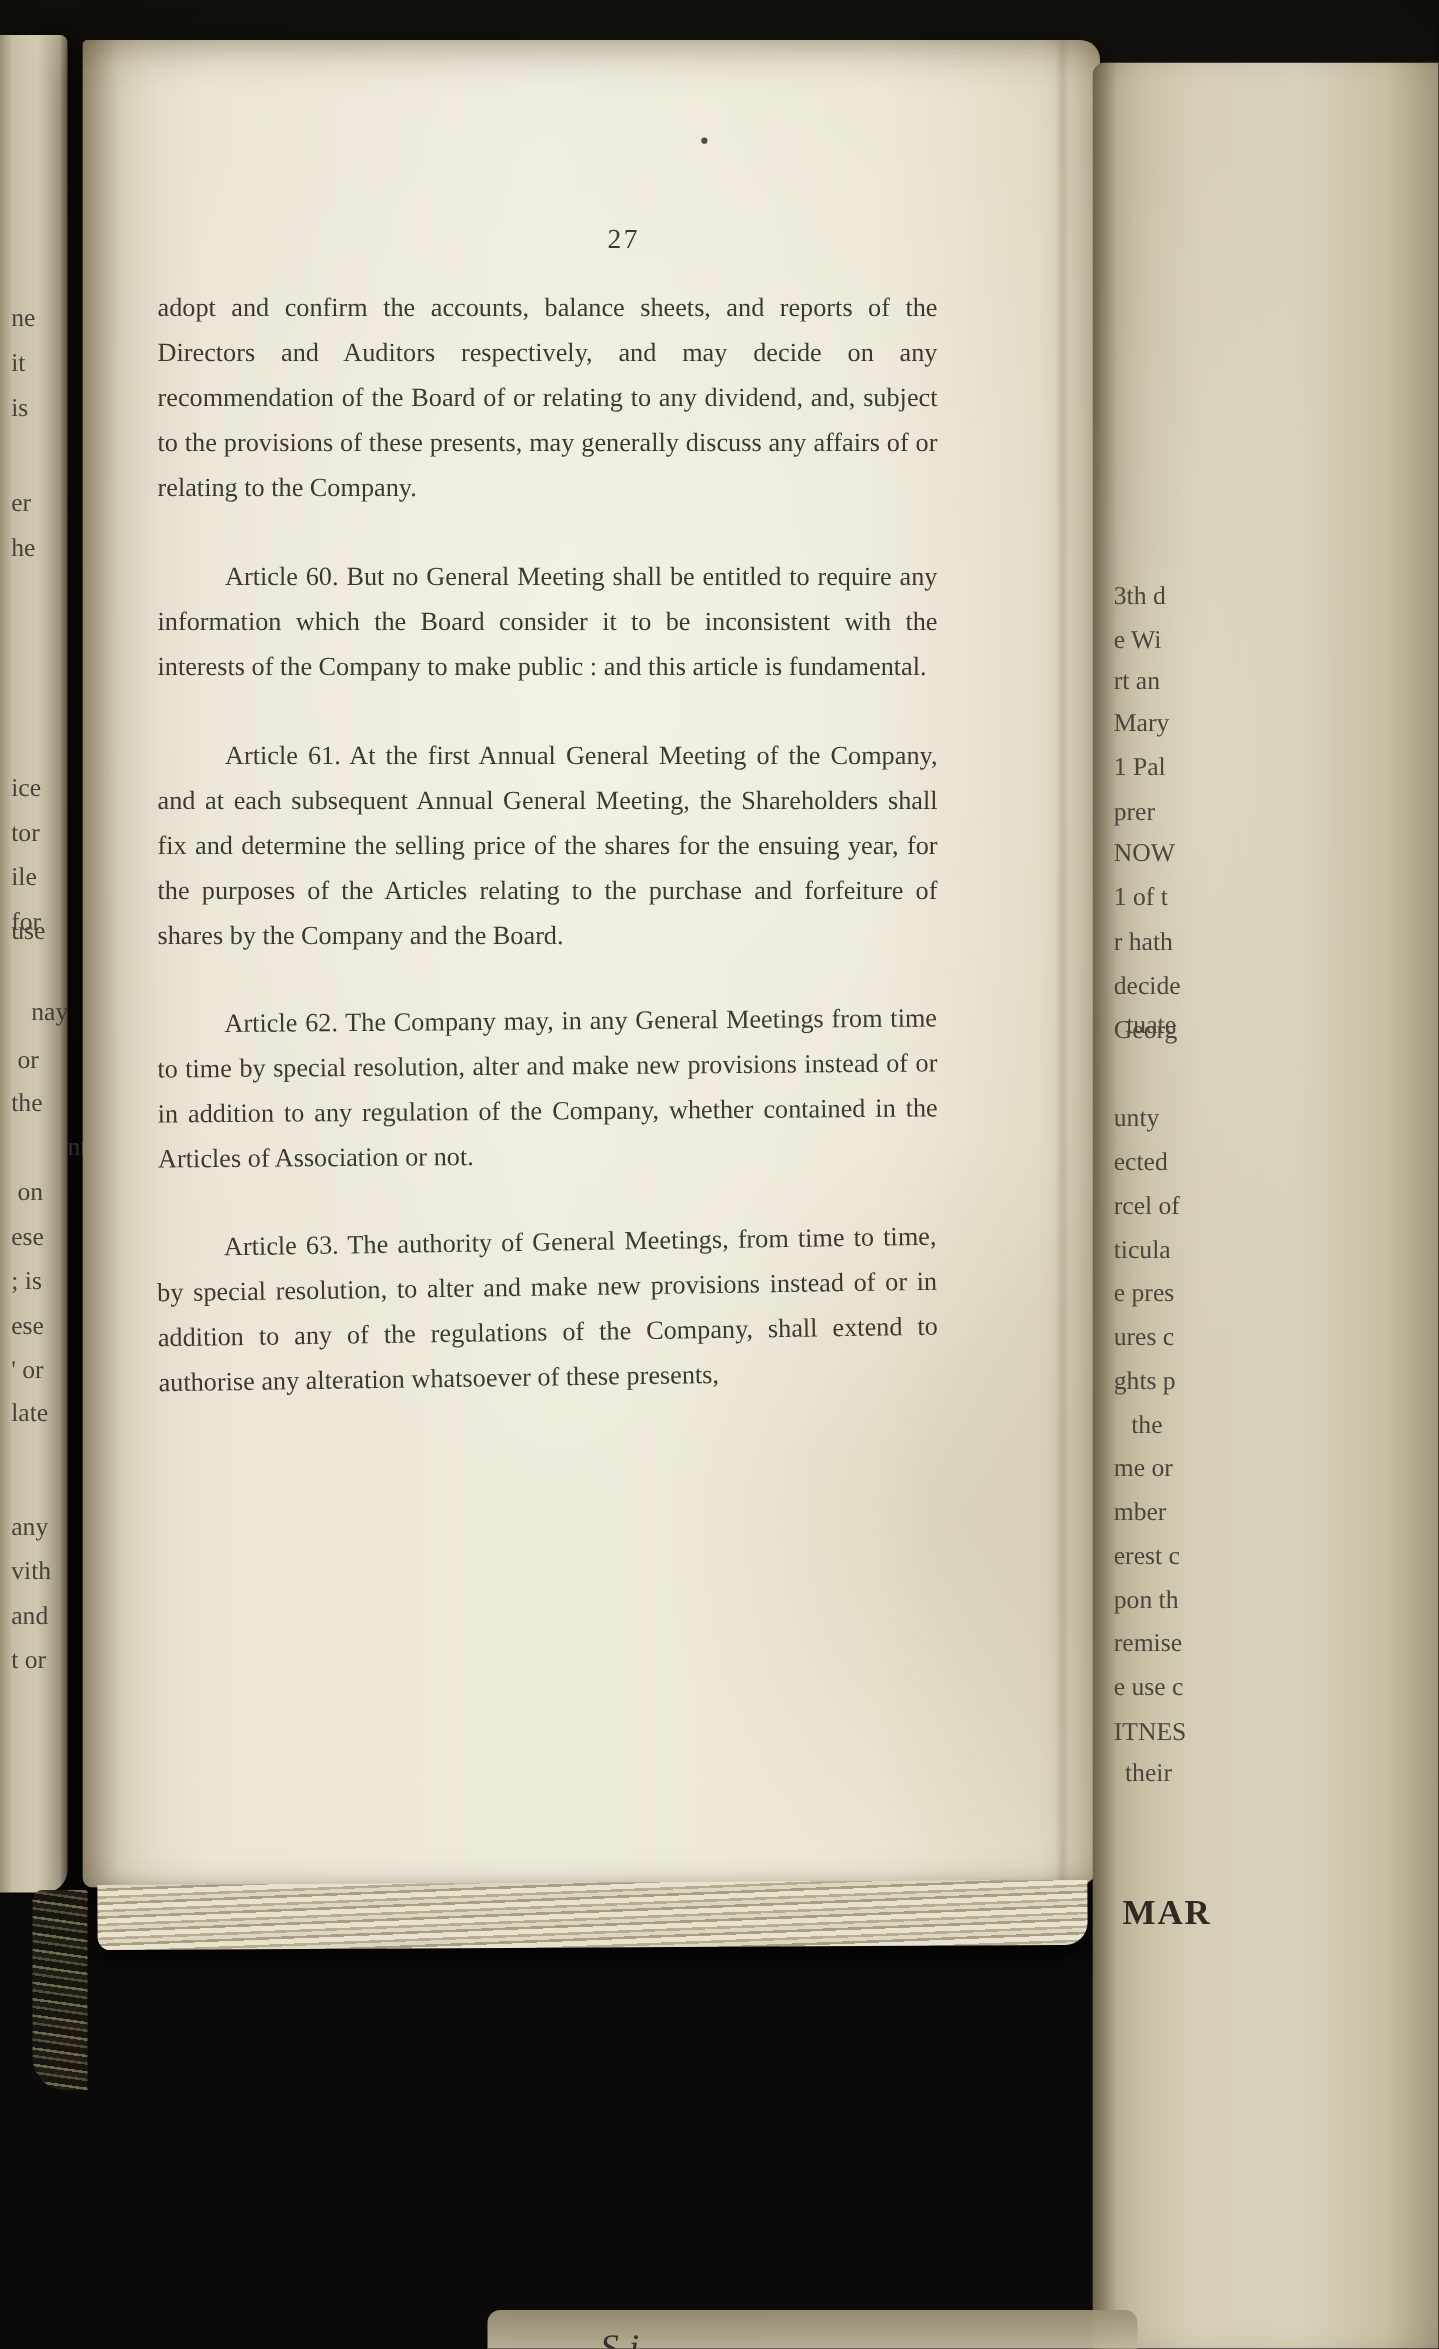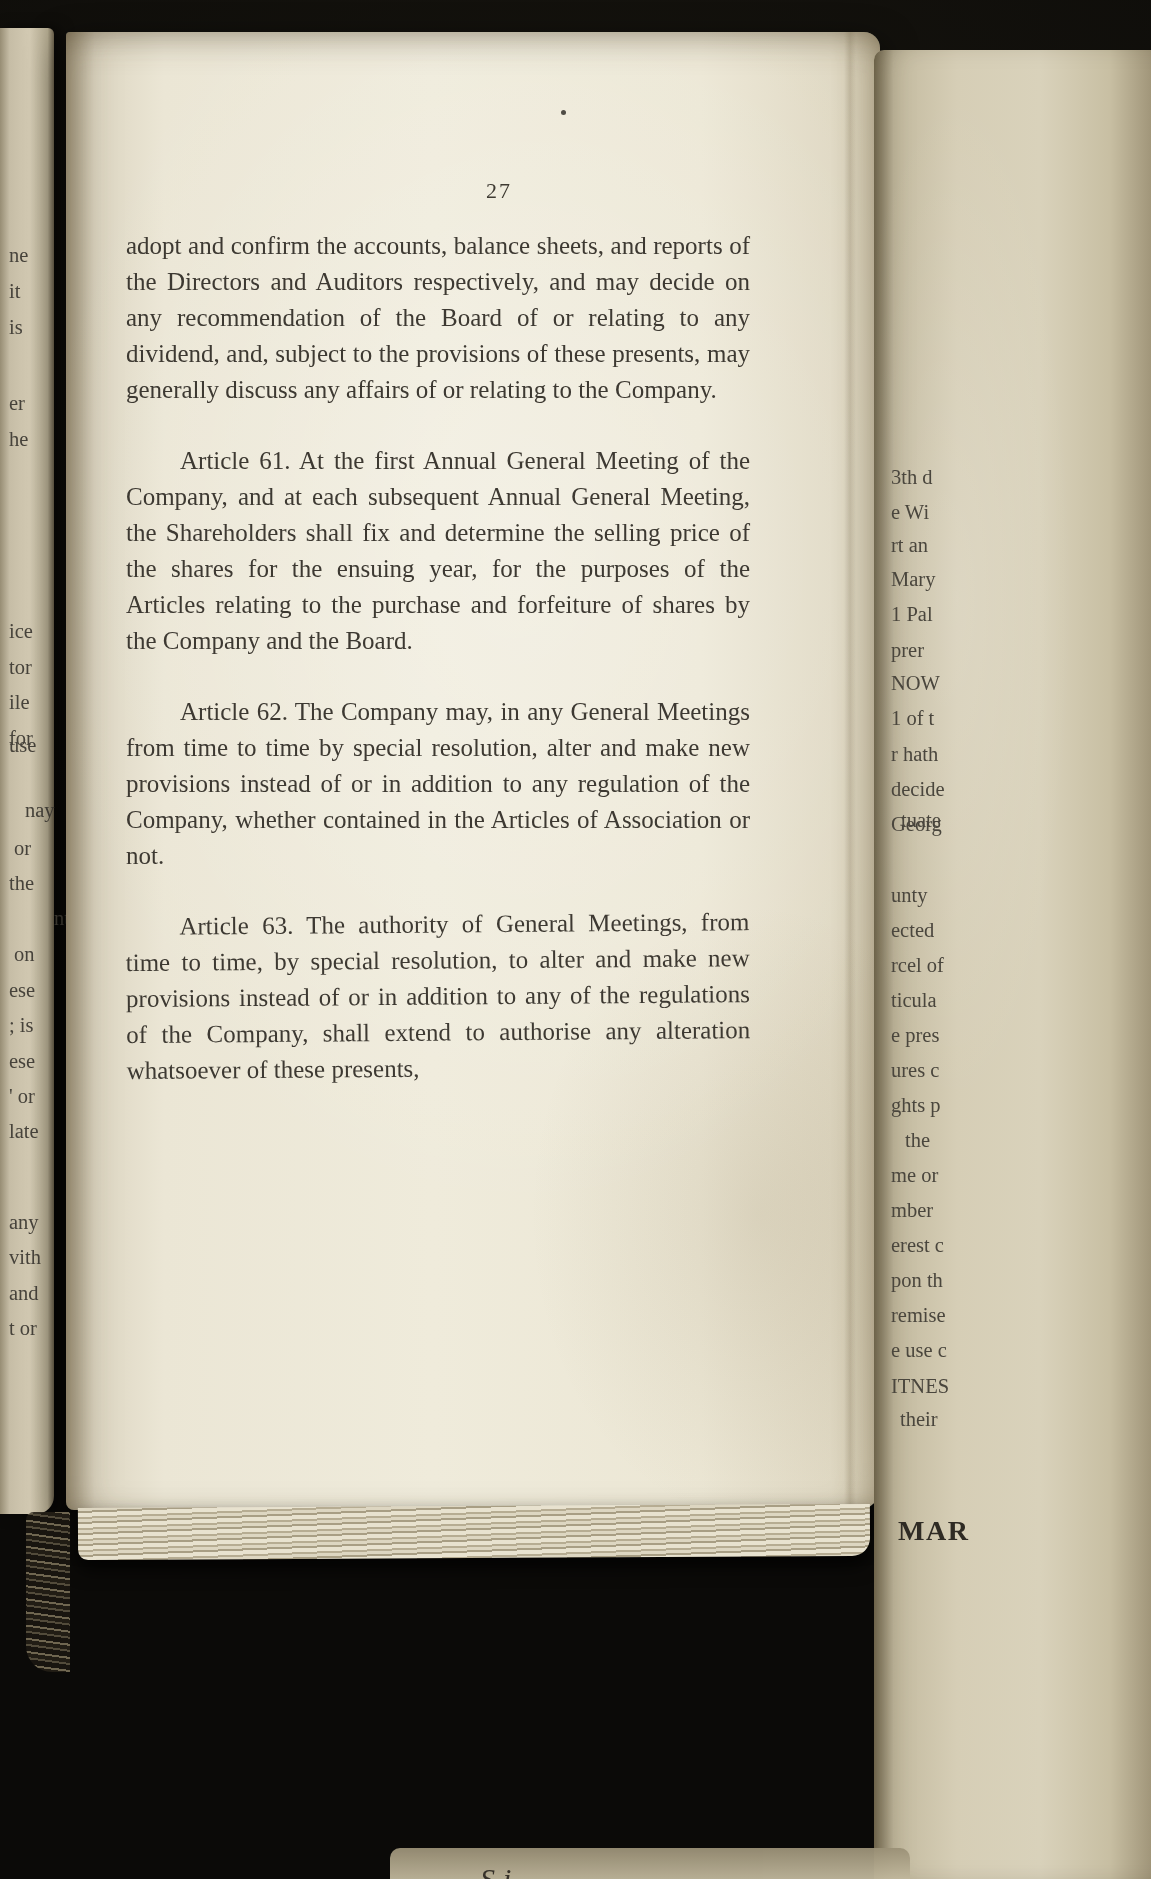--- a/index.html
+++ b/index.html
@@ -50,21 +50,21 @@
   .ink-dot{
     position:absolute;left:495px;top:78px;width:5px;height:5px;border-radius:50%;
     background:#33302a;opacity:.85;
   }
   .page-number{
     position:absolute;top:146px;left:313px;width:240px;text-align:center;
     font-size:22px;letter-spacing:2px;color:#3e3a32;
   }
   .text-block{
     position:absolute;left:60px;top:196px;width:624px;
-    font-size:25px;line-height:36px;color:#3d3932;text-align:justify;
+    font-size:21px;line-height:36px;color:#3d3932;text-align:justify;
   }
   .text-block p{margin:0 0 35px 0;transform-origin:left center;}
   .text-block p.indent{text-indent:54px;}
   .text-block p:nth-child(4){transform:rotate(-0.45deg);}
   .text-block p:nth-child(5){transform:rotate(-0.85deg);}
 
   
   .page-stack{
     position:absolute;left:78px;top:1506px;width:792px;height:52px;
     border-radius:0 0 18px 10px;
@@ -134,20 +134,21 @@
       <span class="frag left" style="top: 1245px; left: 9px;">vith</span>
       <span class="frag left" style="top: 1281px; left: 9px; text-align: right;">and</span>
       <span class="frag left" style="top: 1316px; left: 9px;">t or</span>
     </div>
 
   <div class="main-page">
     <div class="ink-dot"></div>
     <div class="page-number">27</div>
     <div class="text-block" id="paragraphs">
         <p>adopt and confirm the accounts, balance sheets, and reports of the Directors and Auditors respectively, and may decide on any recommendation of the Board of or relating to any dividend, and, subject to the provisions of these presents, may generally discuss any affairs of or relating to the Company.</p>
+        <p class="indent">Article 60.  But no General Meeting shall be entitled to require any information which the Board consider it to be inconsistent with the interests of the Company to make public : and this article is fundamental.</p>
         <p class="indent">Article 61.  At the first Annual General Meeting of the Company, and at each subsequent Annual General Meeting, the Shareholders shall fix and determine the selling price of the shares for the ensuing year, for the purposes of the Articles relating to the purchase and forfeiture of shares by the Company and the Board.</p>
         <p class="indent">Article 62.  The Company may, in any General Meetings from time to time by special resolution, alter and make new provisions instead of or in addition to any regulation of the Company, whether contained in the Articles of Association or not.</p>
         <p class="indent">Article 63.  The authority of General Meetings, from time to time, by special resolution, to alter and make new provisions instead of or in addition to any of the regulations of the Company, shall extend to authorise any alteration whatsoever of these presents,</p>
       </div>
   </div>
 
   <div class="page-stack"></div>
   <div class="spine-stack"></div>
 
   <div class="right-page"></div>

